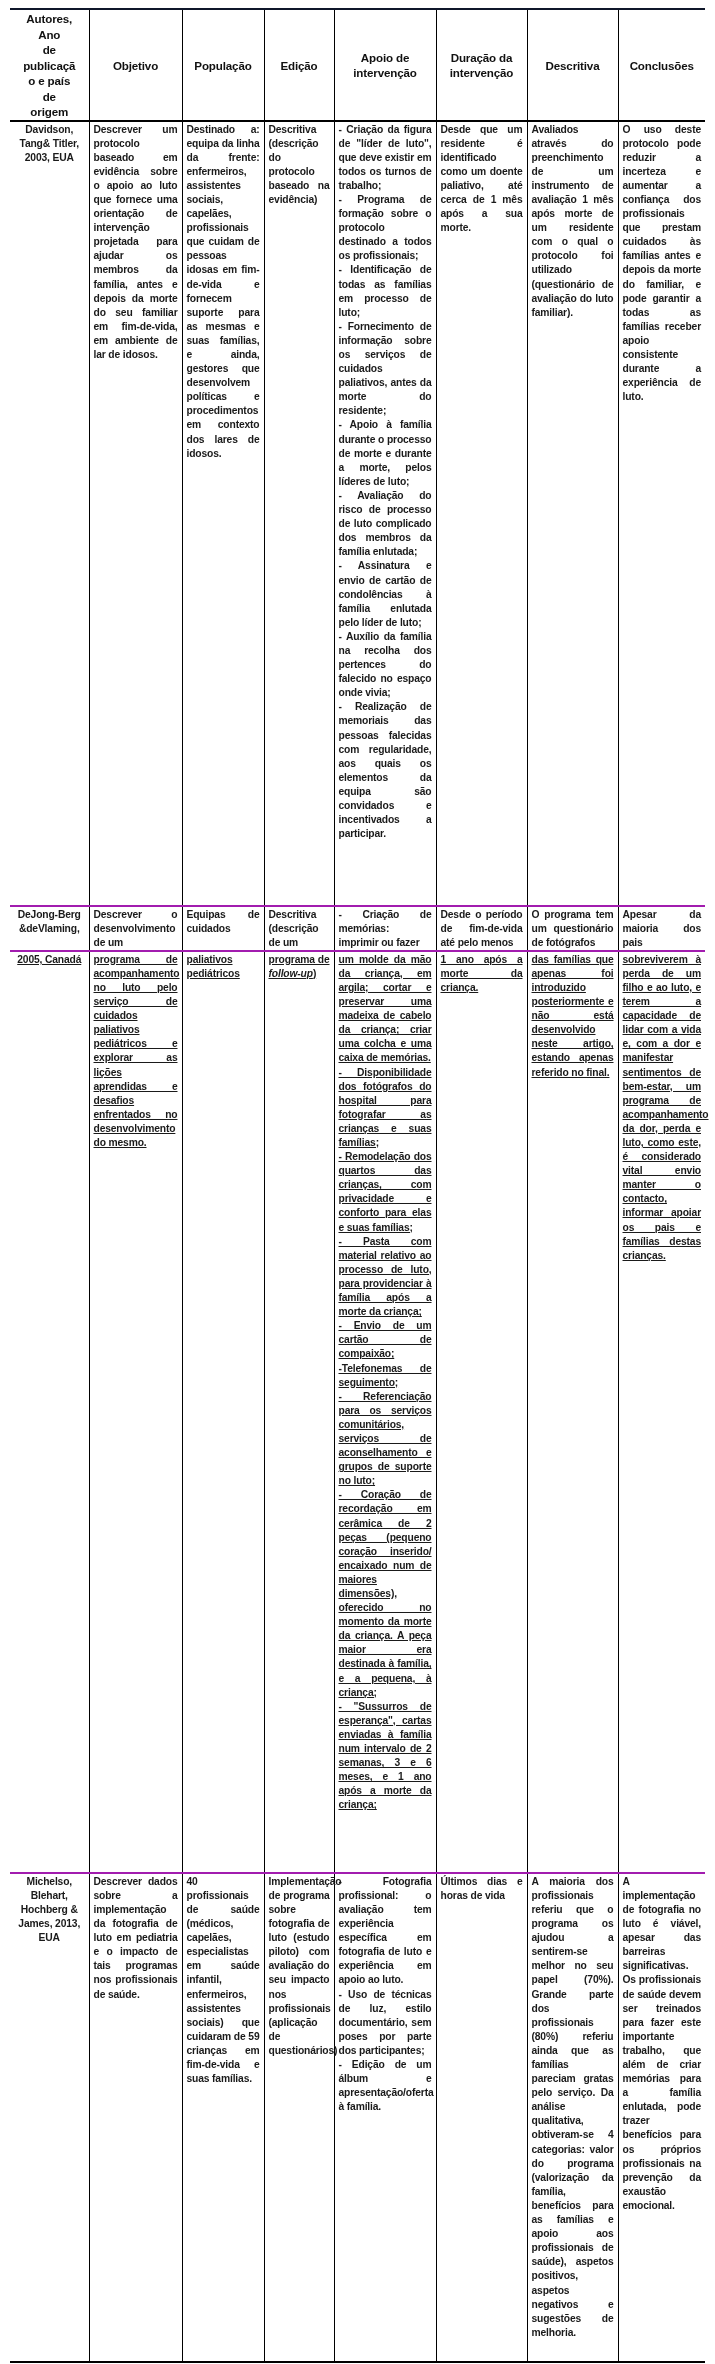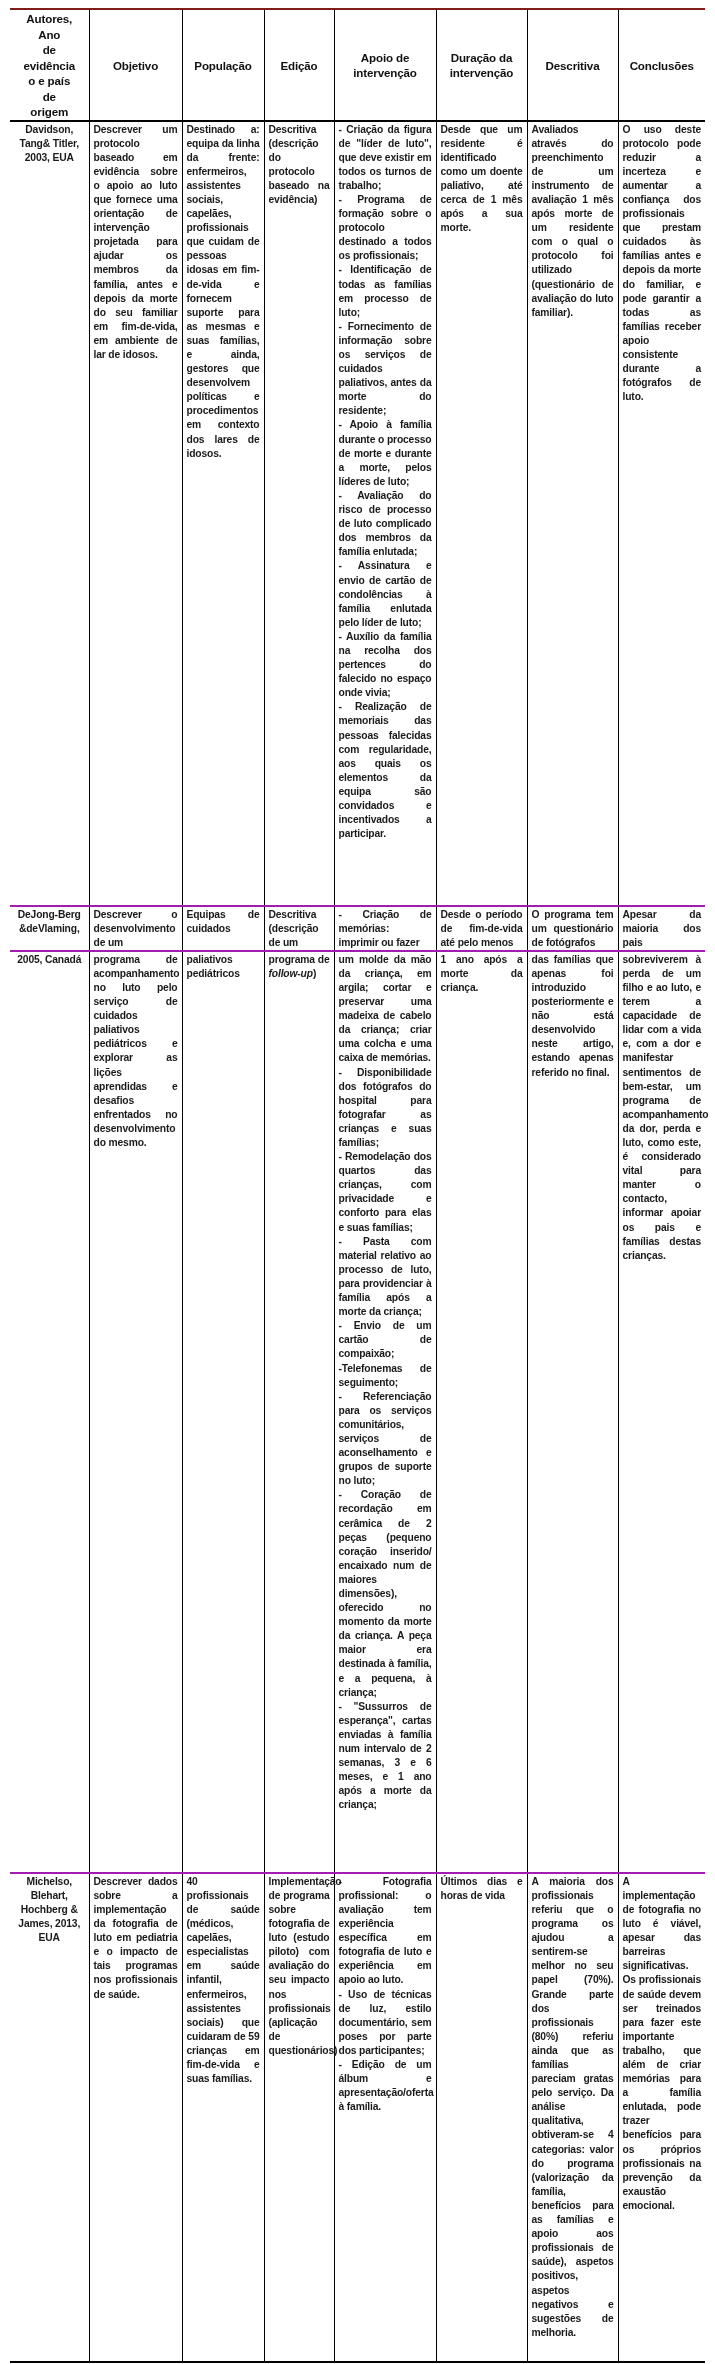--- a/index.html
+++ b/index.html
@@ -6,28 +6,28 @@
   body { width: 715px; height: 2364px; position: relative; overflow: hidden;
          font-family: "Liberation Sans", sans-serif; color: #1a1a1a; }
   table.review { position: absolute; left: 10px; top: 8px; width: 695px;
          border-collapse: collapse; table-layout: fixed; }
   table.review td, table.review th { border-left: 1.5px solid #000; border-right: 1.5px solid #000;
          vertical-align: top; padding: 1px 4px 0 4px; font-size: 10.3px; line-height: 14.1px;
          letter-spacing: -0.15px; }
   table.review tr > *:first-child { border-left: none; }
   table.review tr > *:last-child { border-right: none; }
   table.review th { font-weight: bold; font-size: 11.6px; line-height: 15.5px; text-align: center;
-         vertical-align: middle; border-top: 2px solid #7f1d1d; border-bottom: 2px solid #000; color:#111; }
+         vertical-align: middle; border-top: 2px solid #0f172a; border-bottom: 2px solid #000; color:#111; }
   td .t { display:block; text-align: justify; text-align-last: left; font-weight: 600; }
   td.author .t { text-align: center; text-align-last: center; }
   tr.sep > td { border-top: 2px solid #a21caf; }
   tr.end > td { border-bottom: 2px solid #000; }
   tr.r1 > td { height: 782px; }
   tr.r2a > td { height: 41px; }
-  tr.r2b > td { height: 919px; }
+  tr.r2b > td { height: 919px; text-decoration: underline; }
   tr.r3 > td { height: 486px; }
   .line { display:block; }
   em { font-style: italic; }
 </style>
 </head>
 <body>
 
 <table class="review">
   <colgroup>
     <col style="width:79px">
@@ -38,21 +38,21 @@
       <col style="width:91px">
       <col style="width:91px">
       <col style="width:87px">
   </colgroup>
   <thead>
     <tr style="height:110px">
       <th>
         <span class="line">Autores,</span>
         <span class="line">Ano</span>
         <span class="line">de</span>
-        <span class="line">evidência</span>
+        <span class="line">publicaçã</span>
         <span class="line">o e país</span>
         <span class="line">de</span>
         <span class="line">origem</span>
       </th>
       <th>Objetivo</th>
       <th>População</th>
       <th>Edição</th>
       <th>
         <span class="line">Apoio de</span>
         <span class="line">intervenção</span>
@@ -91,21 +91,21 @@
         <span class="t">- Auxílio da família na recolha dos pertences do falecido no espaço onde vivia;</span>
         <span class="t">- Realização de memoriais das pessoas falecidas com regularidade, aos quais os elementos da equipa são convidados e incentivados a participar.</span>
       </td>
       <td>
           <span class="t">Desde que um residente é identificado como um doente paliativo, até cerca de 1 mês após a sua morte.</span>
         </td>
       <td>
           <span class="t">Avaliados através do preenchimento de um instrumento de avaliação 1 mês após morte de um residente com o qual o protocolo foi utilizado (questionário de avaliação do luto familiar).</span>
         </td>
       <td>
-          <span class="t">O uso deste protocolo pode reduzir a incerteza e aumentar a confiança dos profissionais que prestam cuidados às famílias antes e depois da morte do familiar, e pode garantir a todas as famílias receber apoio consistente durante a fotógrafos de luto.</span>
+          <span class="t">O uso deste protocolo pode reduzir a incerteza e aumentar a confiança dos profissionais que prestam cuidados às famílias antes e depois da morte do familiar, e pode garantir a todas as famílias receber apoio consistente durante a experiência de luto.</span>
         </td>
     </tr>
 
     <tr class="r2a sep">
       <td class="author">
           <span class="t">DeJong-Berg &amp;deVlaming,</span>
         </td>
       <td>
           <span class="t">Descrever o desenvolvimento de um</span>
         </td>
@@ -153,21 +153,21 @@
         <span class="t">- Coração de recordação em cerâmica de 2 peças (pequeno coração inserido/ encaixado num de maiores dimensões), oferecido no momento da morte da criança. A peça maior era destinada à família, e a pequena, à criança;</span>
         <span class="t">- "Sussurros de esperança", cartas enviadas à família num intervalo de 2 semanas, 3 e 6 meses, e 1 ano após a morte da criança;</span>
       </td>
       <td>
           <span class="t">1 ano após a morte da criança.</span>
         </td>
       <td>
           <span class="t">das famílias que apenas foi introduzido posteriormente e não está desenvolvido neste artigo, estando apenas referido no final.</span>
         </td>
       <td>
-          <span class="t">sobreviverem à perda de um filho e ao luto, e terem a capacidade de lidar com a vida e, com a dor e manifestar sentimentos de bem-estar, um programa de acompanhamento da dor, perda e luto, como este, é considerado vital para manter o contacto, informar apoiar os pais e famílias destas crianças.</span>
+          <span class="t">sobreviverem à perda de um filho e ao luto, e terem a capacidade de lidar com a vida e, com a dor e manifestar sentimentos de bem-estar, um programa de acompanhamento da dor, perda e luto, como este, é considerado vital envio manter o contacto, informar apoiar os pais e famílias destas crianças.</span>
         </td>
     </tr>
 
     <tr class="r3 sep end">
       <td class="author">
           <span class="t">Michelso, Blehart, Hochberg &amp; James, 2013, EUA</span>
         </td>
       <td>
           <span class="t">Descrever dados sobre a implementação da fotografia de luto em pediatria e o impacto de tais programas nos profissionais de saúde.</span>
         </td>

